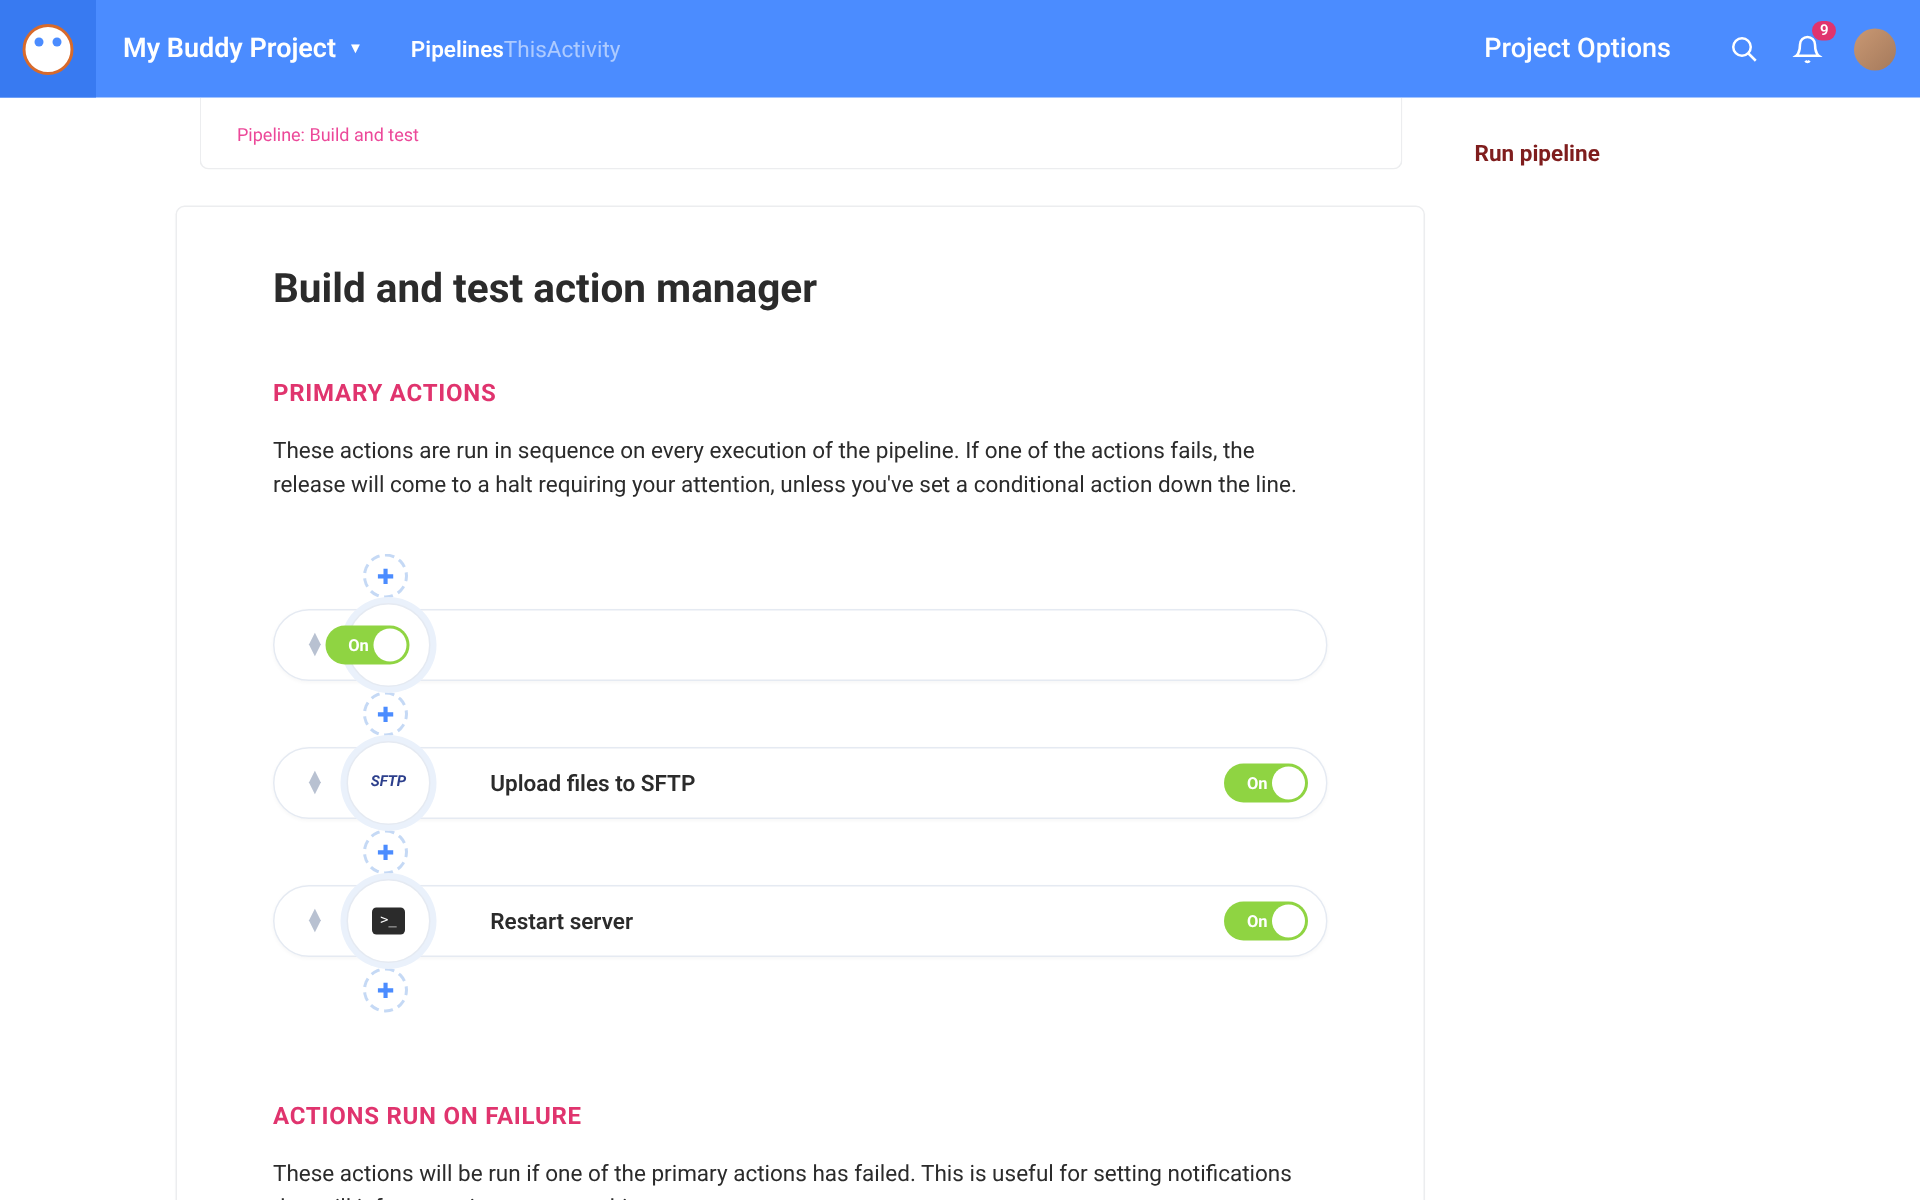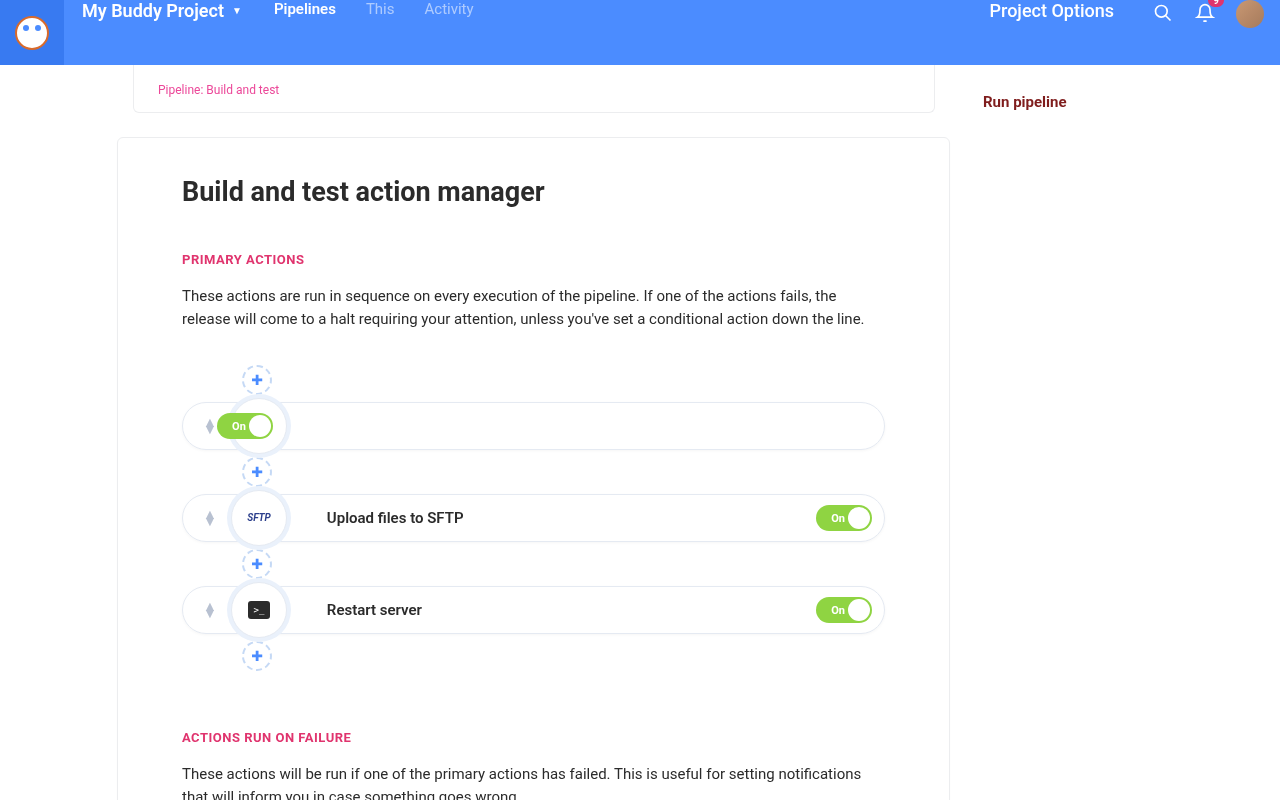--- a/index.html
+++ b/index.html
@@ -1,44 +1,44 @@
 <!DOCTYPE html>
 <html><head>
 <meta charset="utf-8">
 <style>
 * { margin: 0; padding: 0; box-sizing: border-box; }
 body { font-family: -apple-system, BlinkMacSystemFont, "Segoe UI", Roboto, sans-serif; background: #fff; color: #2b2b2b; }
 
-.header { background: #4b8cff; height: 65px; display: flex; align-items: flex-start; padding: 0 16px 0 0; }
+.header { background: #4b8cff; height: 65px; display: flex; align-items: center; padding: 0 16px 0 0; }
 .logo { width: 64px; height: 65px; background: #387af1; display: flex; align-items: center; justify-content: center; }
 .logo-circle { width: 34px; height: 34px; border-radius: 50%; background: #fff; border: 2px solid #d86a2b; position: relative; }
 .logo-circle::before { content: ""; position: absolute; top: 7px; left: 6px; width: 6px; height: 6px; border-radius: 50%; background: #4b8cff; }
 .logo-circle::after { content: ""; position: absolute; top: 7px; right: 6px; width: 6px; height: 6px; border-radius: 50%; background: #4b8cff; }
 .project-name { color: #fff; font-size: 18px; font-weight: 600; margin-left: 18px; display: flex; align-items: center; gap: 8px; cursor: pointer; }
 .project-name .chev { font-size: 10px; }
-.nav { display: flex; gap: 30px; margin-left: 32px; }
+.nav { display: flex; margin-left: 32px; }
 .nav-item { color: rgba(255,255,255,0.55); font-size: 15px; cursor: pointer; }
 .nav-item.active { color: #fff; font-weight: 600; }
 .spacer { flex: 1; }
 .project-options { color: #fff; font-size: 18px; cursor: pointer; margin-right: 28px; font-weight: 500; }
 .icon-btn { width: 26px; height: 26px; display: flex; align-items: center; justify-content: center; margin: 0 8px; position: relative; cursor: pointer; }
 .badge { position: absolute; top: -6px; right: -6px; background: #e0346e; color: #fff; font-size: 10px; font-weight: 600; padding: 1px 5px; border-radius: 9px; }
 .avatar { width: 28px; height: 28px; border-radius: 50%; background: linear-gradient(135deg, #c99873, #a57a5c); margin-left: 10px; cursor: pointer; }
 
 .content { display: flex; max-width: 1280px; margin: 0 auto; }
 .main-col { width: 935px; padding-left: 117px; }
 .side-col { padding: 28px 0 0 48px; }
 .side-link { color: #7f1d1d; font-size: 15px; font-weight: 700; cursor: pointer; }
 
 .breadcrumb-bar { border: 1px solid #ecedef; border-top: none; border-radius: 0 0 6px 6px; padding: 14px 24px; margin-left: 16px; margin-right: 0; width: calc(100% - 16px); }
 .breadcrumb { color: #ec4899; font-size: 12px; font-weight: 400; }
 
 .card { margin-top: 24px; border: 1px solid #ecedef; border-radius: 6px; padding: 38px 64px 40px; width: 833px; margin-left: 0; box-shadow: 0 1px 2px rgba(0,0,0,0.02); }
 .page-title { font-size: 27px; font-weight: 700; color: #2b2b2b; margin-bottom: 44px; }
-.section-label { color: #e0346e; font-size: 13px; font-weight: 700; letter-spacing: 0.5px; margin-bottom: 18px; }
+.section-label { color: #e0346e; font-size: 16px; font-weight: 700; letter-spacing: 0.5px; margin-bottom: 18px; }
 .section-desc { font-size: 15px; color: #2b2b2b; line-height: 1.5; margin-bottom: 28px; }
 
 .action-list { position: relative; }
 .add-gap { display: flex; justify-content: flex-start; padding-left: 60px; height: 44px; align-items: center; }
 .add-btn { width: 30px; height: 30px; border: 2px dashed #c5d9f5; border-radius: 50%; display: flex; align-items: center; justify-content: center; color: #4b8cff; cursor: pointer; font-size: 14px; background: #fff; }
 
 .action-row-wrap { position: relative; }
 .action-row { border: 1px solid #e5eaf2; border-radius: 26px; height: 48px; display: flex; align-items: center; padding: 0 12px 0 20px; box-shadow: 0 1px 3px rgba(0,0,0,0.04); position: relative; }
 .drag-handle { color: #b8c1d1; font-size: 14px; cursor: grab; display: flex; flex-direction: column; line-height: 0.5; }
 .action-icon-wrap { position: absolute; left: 48px; top: 50%; transform: translateY(-50%); width: 56px; height: 56px; border-radius: 50%; background: #fff; border: 1px solid #e5eaf2; box-shadow: 0 0 0 4px #eaf1fb; display: flex; align-items: center; justify-content: center; }

